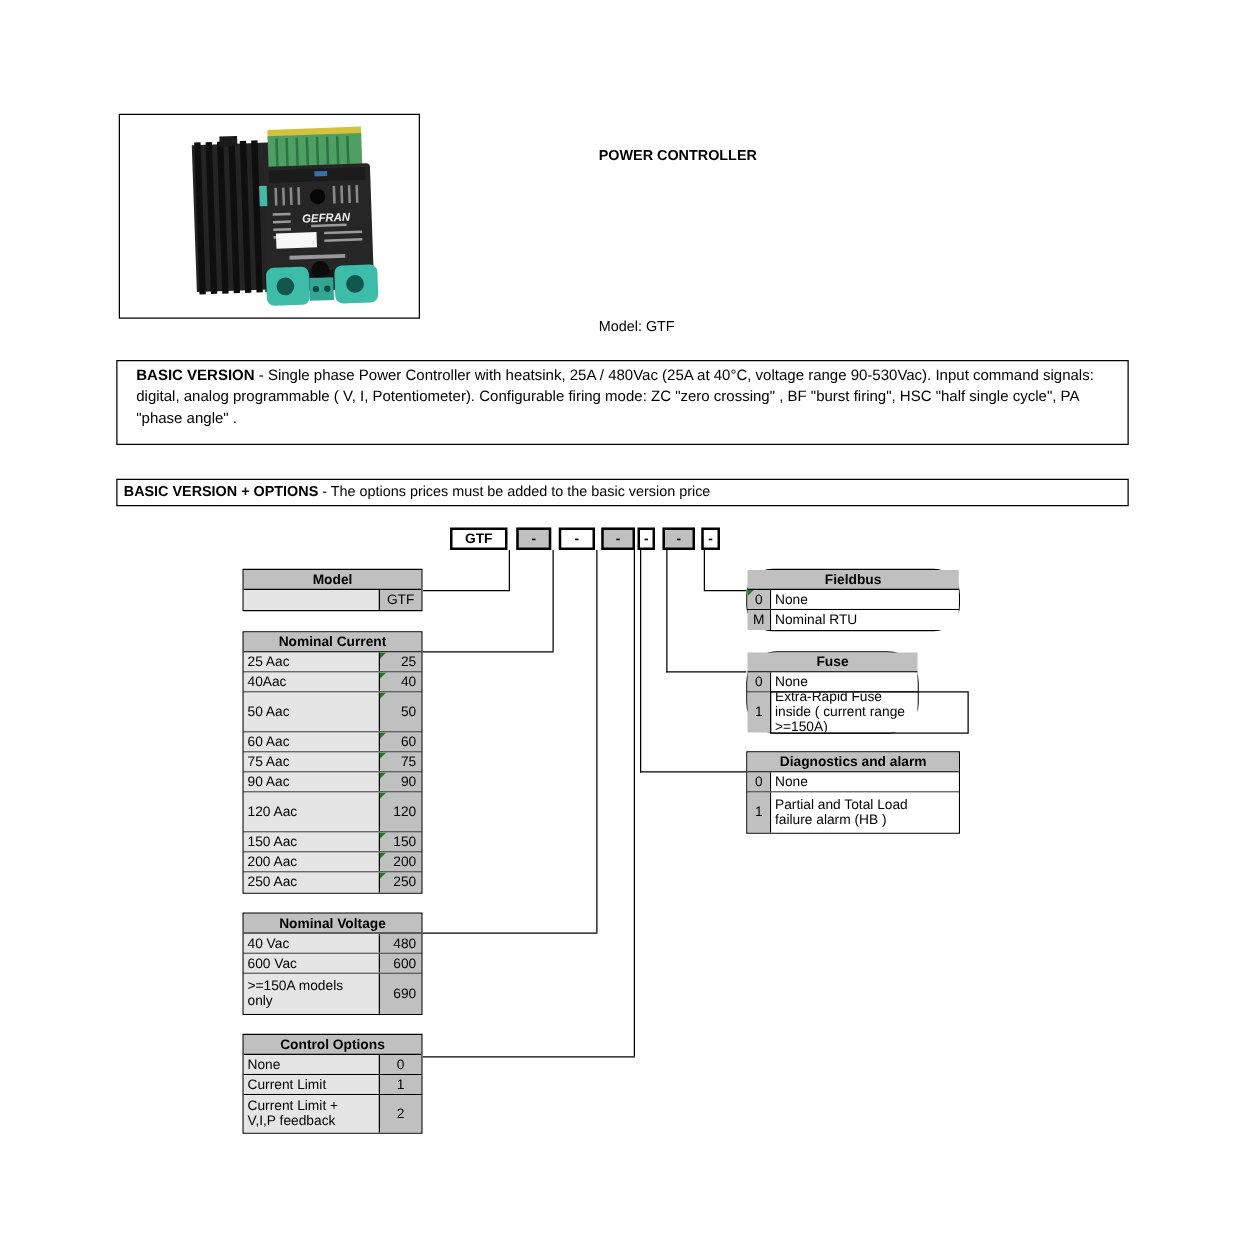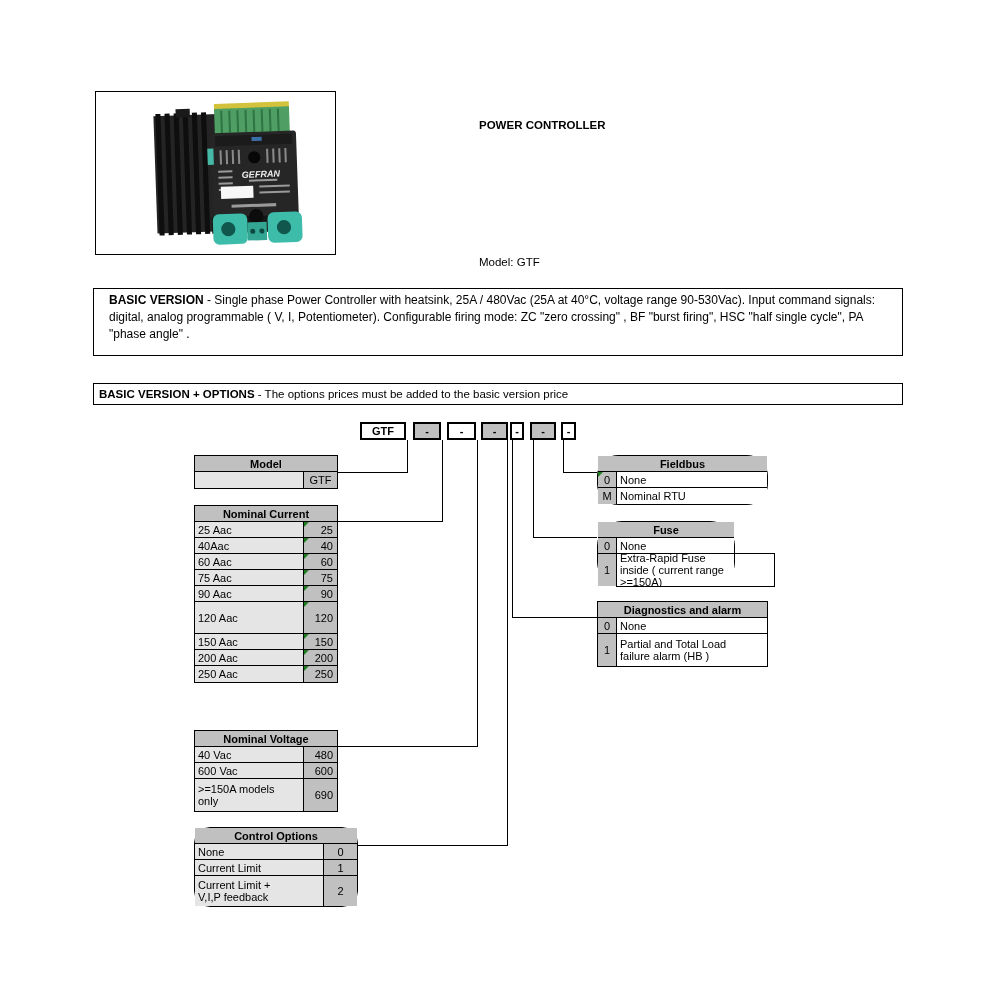--- a/index.html
+++ b/index.html
@@ -161,20 +161,29 @@
   </div>
   <div class="row r16">
     <div class="cell lbl">
         <span>40Aac</span>
       </div>
     <div class="cell val right">
         <span class="tri"></span>
         <span>40</span>
       </div>
   </div>
+  <div class="row r32">
+    <div class="cell lbl">
+        <span>50 Aac</span>
+      </div>
+    <div class="cell val right">
+        <span class="tri"></span>
+        <span>50</span>
+      </div>
+  </div>
   <div class="row r16">
     <div class="cell lbl">
         <span>60 Aac</span>
       </div>
     <div class="cell val right">
         <span class="tri"></span>
         <span>60</span>
       </div>
   </div>
   <div class="row r16">
@@ -254,21 +263,21 @@
   <div class="row r32">
     <div class="cell lbl">
         <span style="max-width:90px;">&gt;=150A models only</span>
       </div>
     <div class="cell val right">
         <span>690</span>
       </div>
   </div>
 </div>
 
-<div class="tbl" style="left:194px;top:827px;width:164px;border-radius:16px;">
+<div class="tbl" style="left:194px;top:827px;width:144px;">
   <div class="hdr">Control Options</div>
   <div class="row r16">
     <div class="cell lbl">
         <span>None</span>
       </div>
     <div class="cell val ctr">
         <span>0</span>
       </div>
   </div>
   <div class="row r16">

